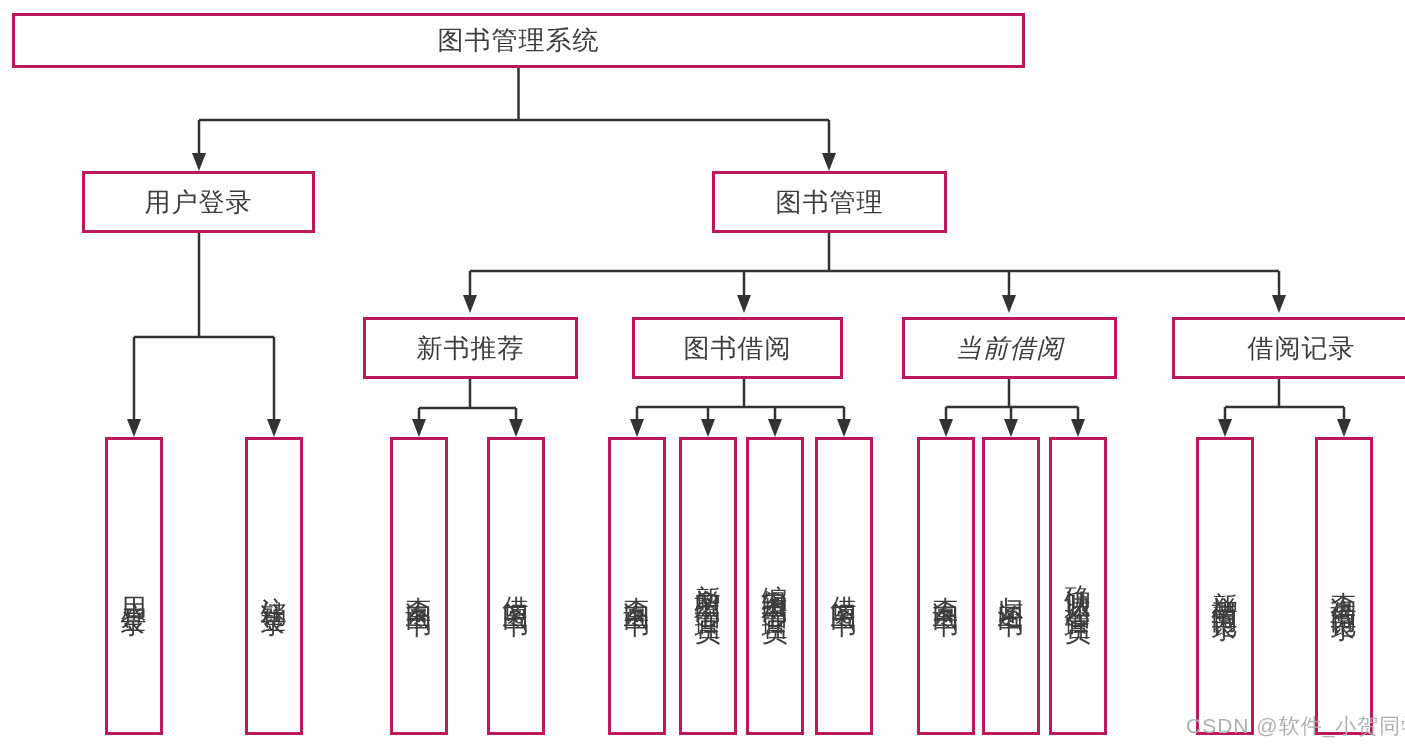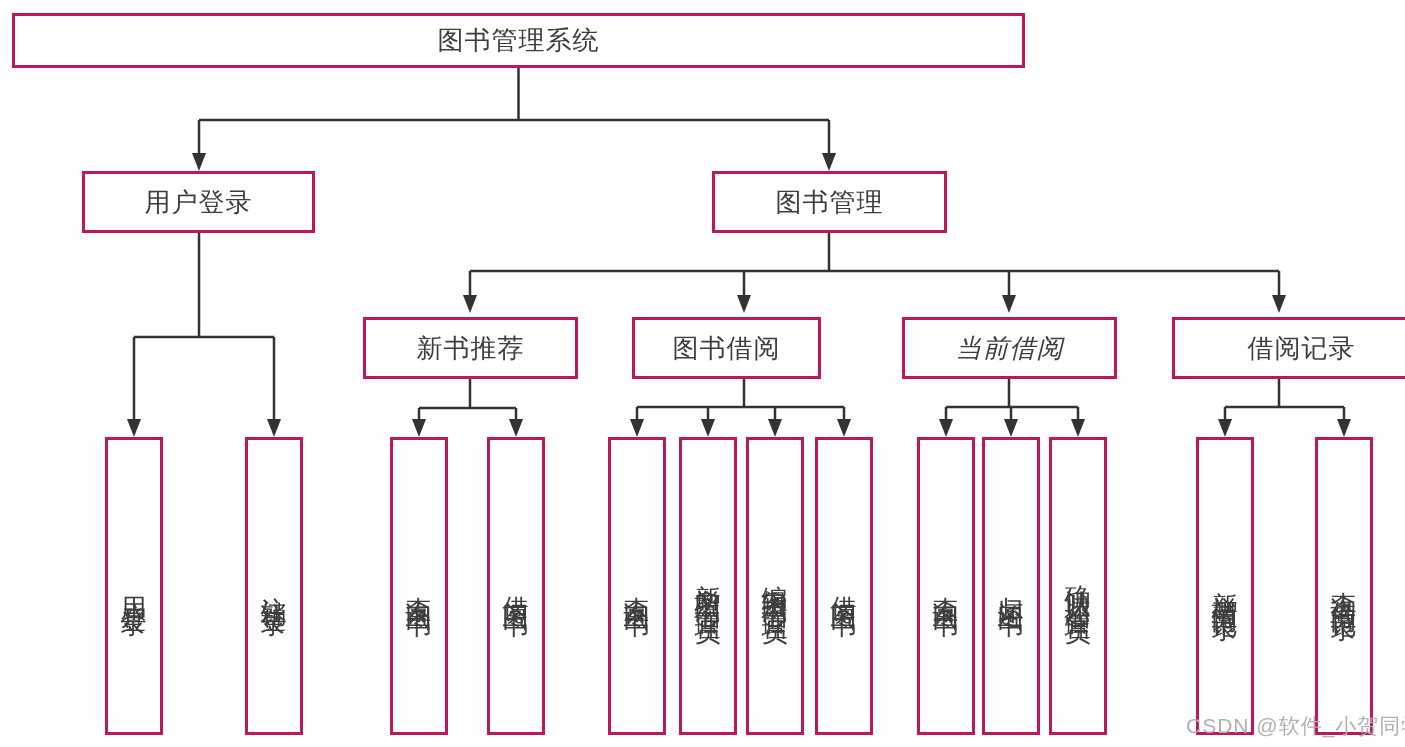--- a/index.html
+++ b/index.html
@@ -116,21 +116,21 @@
   <div class="node l1-node" style="left:82px; width:233px;">
     <span>用户登录</span>
   </div>
   <div class="node l1-node" style="left:712px; width:235px;text-align:right;">
     <span>图书管理</span>
   </div>
 
   <div class="node l2-node" style="left:363px; width:215px;">
     <span>新书推荐</span>
   </div>
-  <div class="node l2-node" style="left:632px; width:189px;">
+  <div class="node l2-node" style="left:632px; width:211px;">
     <span>图书借阅</span>
   </div>
   <div class="node l2-node" style="left:902px; width:215px;font-style:italic;">
     <span>当前借阅</span>
   </div>
   <div class="node l2-node" style="left:1172px; width:259px;">
     <span>借阅记录</span>
   </div>
 
   <div class="node vnode" style="left:105px;">

